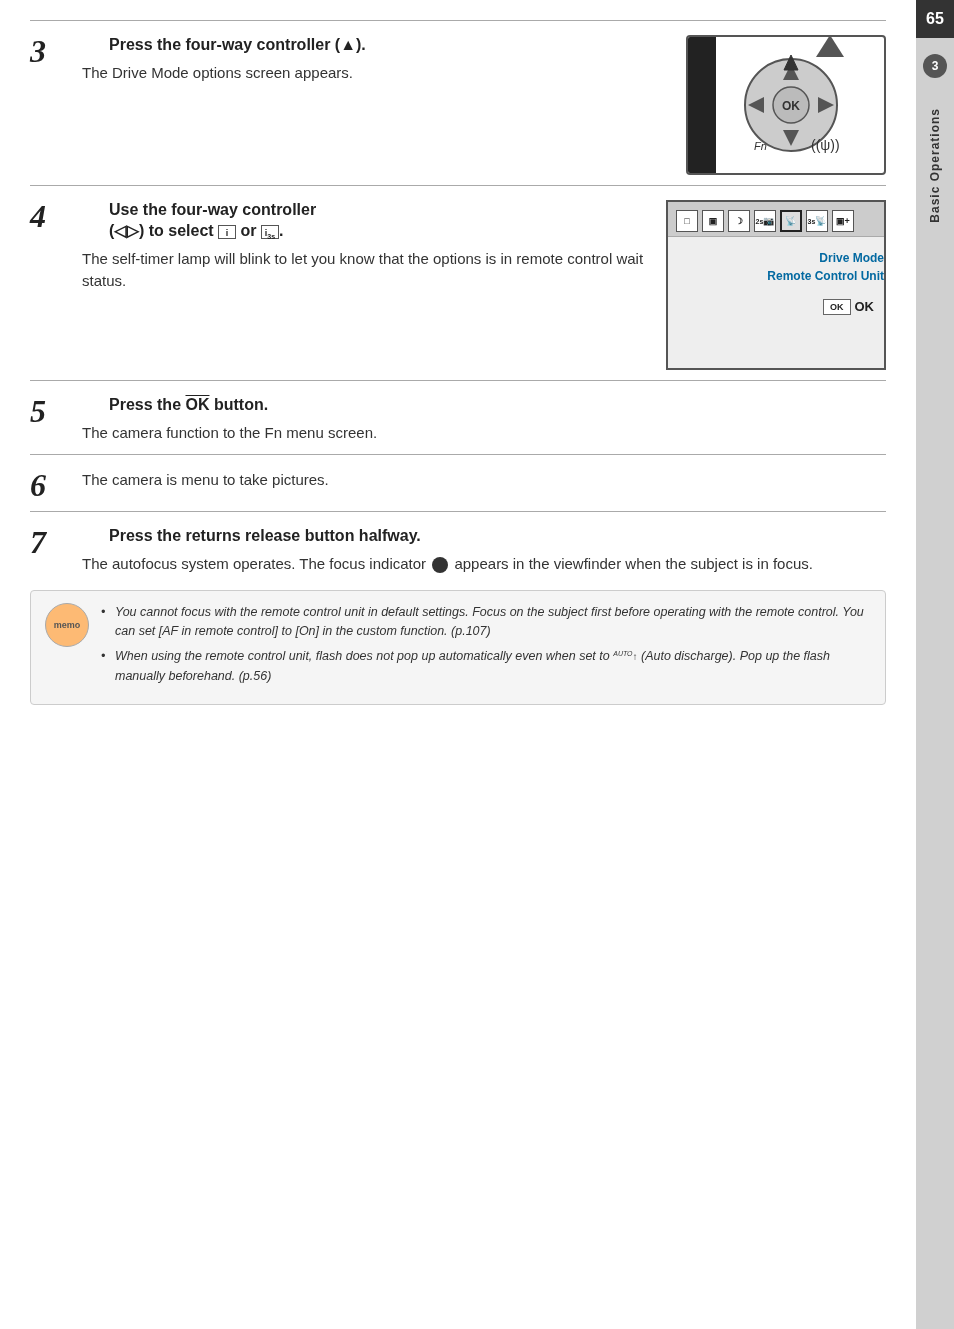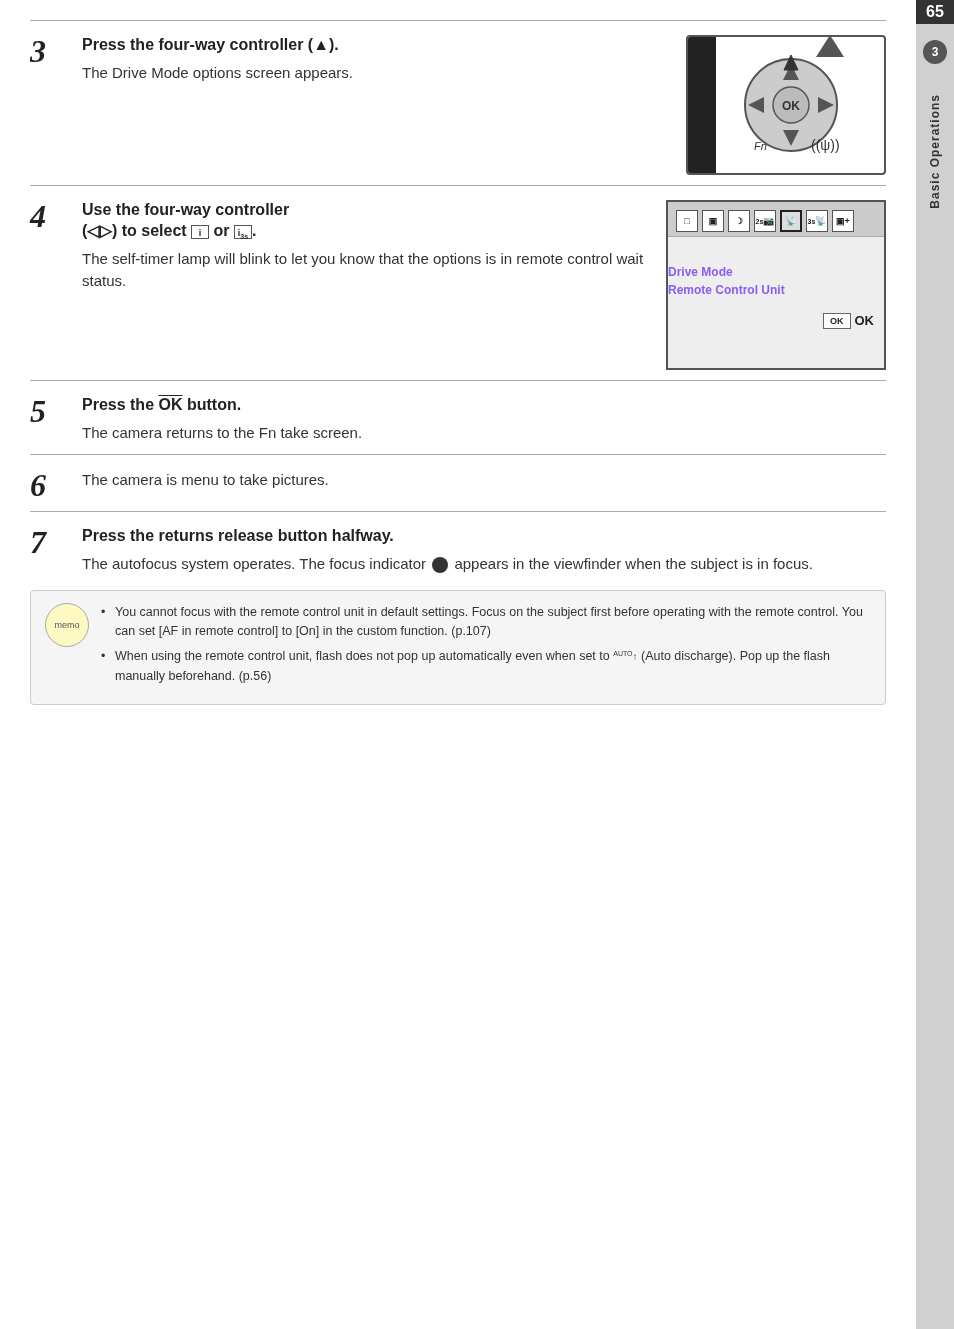--- a/index.html
+++ b/index.html
@@ -20,21 +20,21 @@
       right: 0;
       width: 38px;
       height: 1329px;
       background: #d0d0d0;
       display: flex;
       flex-direction: column;
       align-items: center;
     }
     .page-number-box {
       width: 38px;
-      height: 24px;
+      height: 38px;
       background: #333;
       color: #fff;
       display: flex;
       align-items: center;
       justify-content: center;
       font-size: 16px;
       font-weight: bold;
     }
     .chapter-label {
       writing-mode: vertical-rl;
@@ -88,20 +88,21 @@
     }
     .step-content {
       flex: 1;
       padding-left: 6px;
     }
     .step-title {
       font-size: 16px;
       font-weight: bold;
       margin-bottom: 6px;
       line-height: 1.3;
+      margin-left: 27px;
     }
     .step-desc {
       font-size: 15px;
       line-height: 1.5;
       color: #333;
     }
     .step-image {
       margin-left: 20px;
     }
 
@@ -154,25 +155,25 @@
       justify-content: center;
       font-size: 9px;
       font-weight: bold;
       color: #222;
     }
     .drive-icon.selected {
       background: #fff;
       border: 2px solid #222;
     }
     .drive-mode-label {
-      text-align: left;
+      text-align: right;
       font-size: 12px;
       font-weight: bold;
-      color: #8b5cf6;
-      margin-top: 26px;
+      color: #0369a1;
+      margin-top: 12px;
       line-height: 1.5;
     }
     .ok-button-row {
       display: flex;
       justify-content: flex-end;
       padding: 6px 10px 6px 0;
       margin-top: 8px;
     }
     .ok-btn {
       border: 1px solid #555;
@@ -194,38 +195,39 @@
       border: 1px solid #ccc;
       border-radius: 4px;
       padding: 12px 14px;
       margin-top: 14px;
       gap: 12px;
     }
     .memo-icon {
       min-width: 44px;
       height: 44px;
       border-radius: 50%;
-      background: #fef9c3;
+      background: #fdba74;
       border: 1px solid #aaa;
       display: flex;
       align-items: center;
       justify-content: center;
       font-size: 10px;
-      font-weight: normal;
+      font-weight: bold;
       color: #555;
       flex-direction: column;
     }
     .memo-content {
       font-size: 12.5px;
       line-height: 1.55;
       color: #333;
     }
     .memo-content ul {
       list-style: none;
       padding: 0;
+      font-style: italic;
     }
     .memo-content ul li {
       padding-left: 14px;
       position: relative;
       margin-bottom: 6px;
     }
     .memo-content ul li::before {
       content: "•";
       position: absolute;
       left: 0;
@@ -350,21 +352,21 @@
     </div>
   </div>
 
   <div class="step-section">
     <div class="step-row">
       <div class="step-number">5</div>
       <div class="step-content">
         <div class="step-title">
           Press the <span style="text-decoration:overline;font-weight:bold;font-size:16px;">OK</span> button.
         </div>
-        <div class="step-desc">The camera returns to the Fn take screen.</div>
+        <div class="step-desc">The camera function to the Fn menu screen.</div>
       </div>
     </div>
   </div>
 
   <div class="step-section">
     <div class="step-row">
       <div class="step-number">6</div>
       <div class="step-content">
         <div class="step-desc">The camera is menu to take pictures.</div>
       </div>

